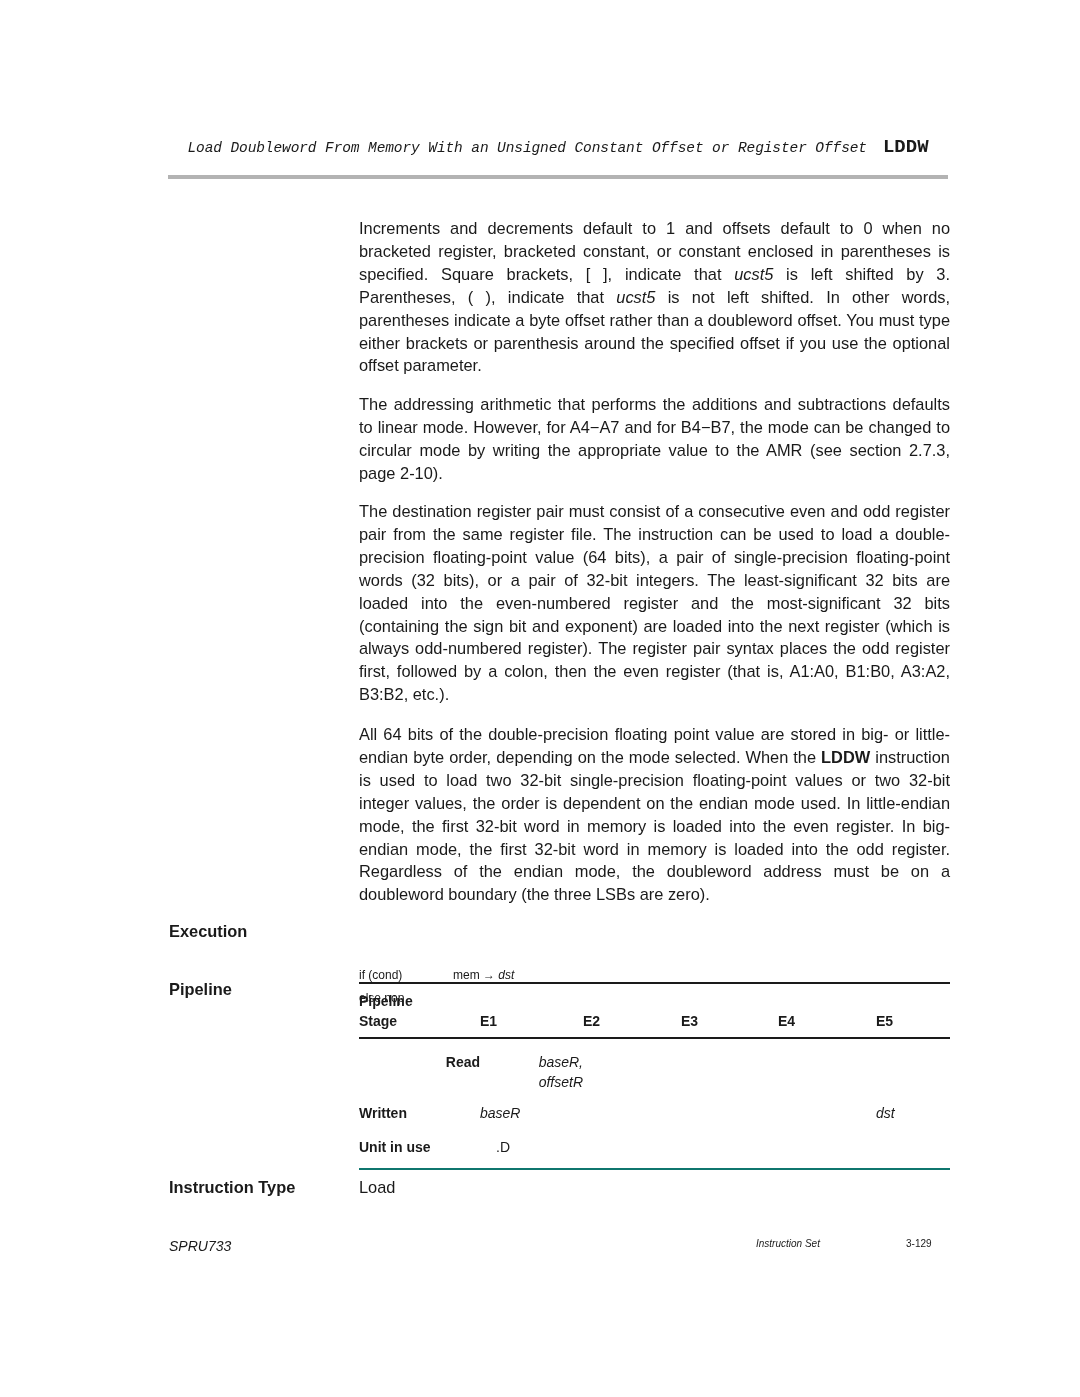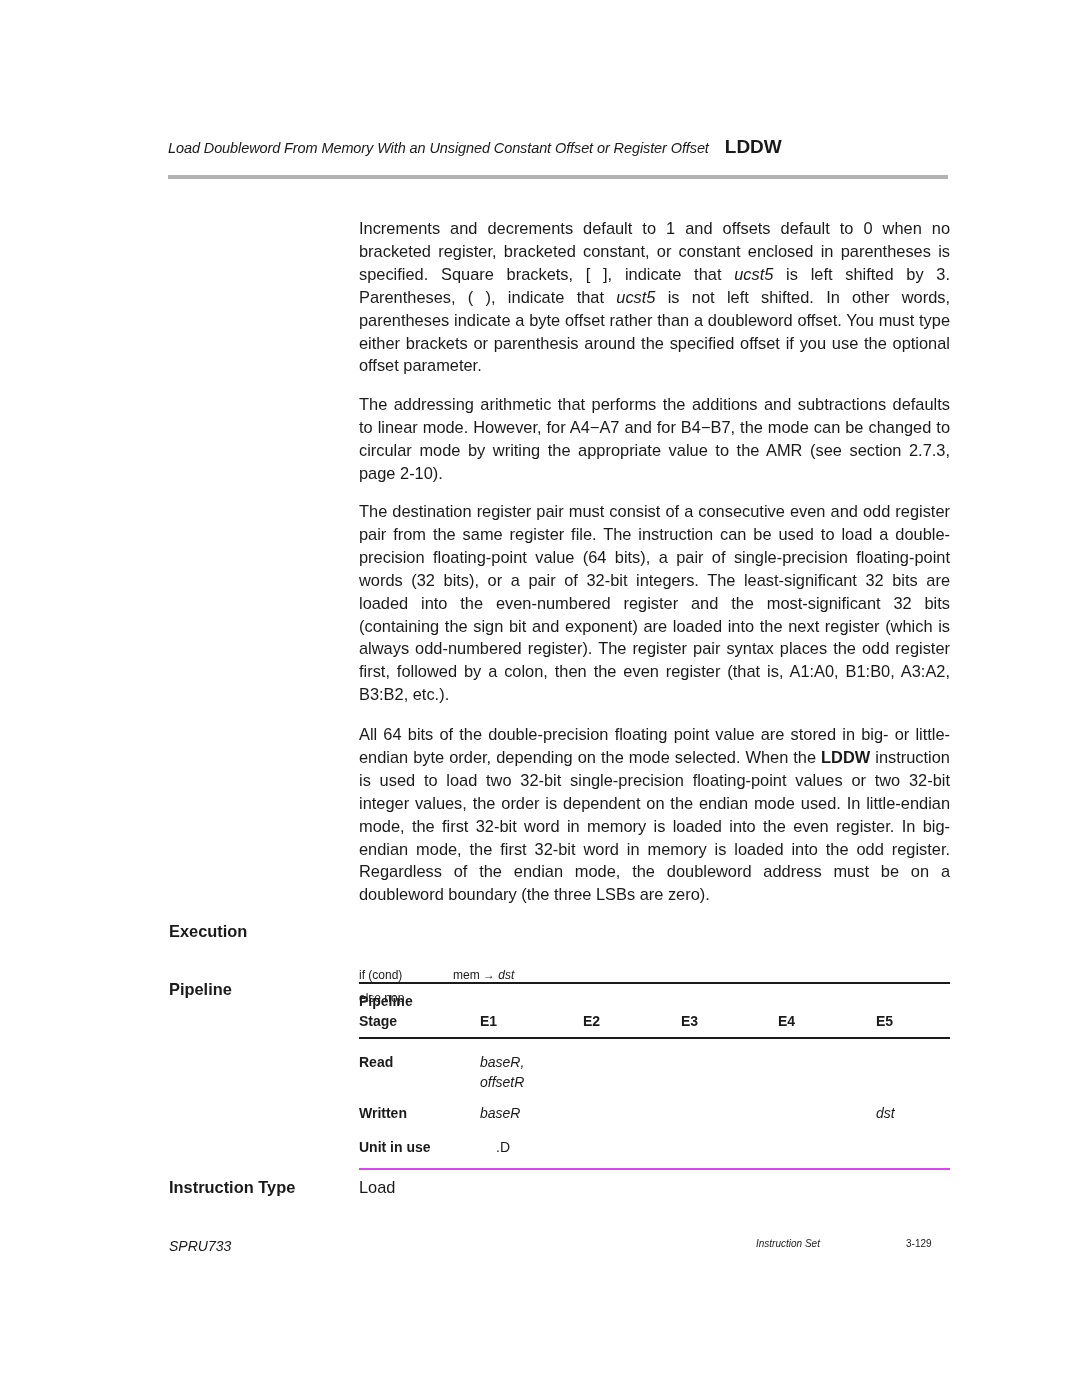--- a/index.html
+++ b/index.html
@@ -2,21 +2,21 @@
 <html><head>
   <meta charset="utf-8">
   <style>
     html, body { margin: 0; padding: 0; background: #ffffff; }
     body {
       width: 1080px; height: 1397px; position: relative; overflow: hidden;
       font-family: "Liberation Sans", sans-serif; color: #1a1a1a;
     }
     .header {
       position: absolute; left: 168px; top: 136px; width: 780px;
-      text-align: left; white-space: nowrap;
+      text-align: center; white-space: nowrap; font-family: Liberation Mono, monospace;
     }
     .header-title { font-style: italic; font-size: 14.5px; letter-spacing: -0.1px; }
     .header-code { font-weight: bold; font-size: 19px; margin-left: 16px; }
     .header-rule {
       position: absolute; left: 168px; top: 175px; width: 780px; height: 4px;
       background: #b3b3b3;
     }
     .body-col {
       position: absolute; left: 359px; width: 591px;
       font-size: 16.4px; line-height: 22.9px; text-align: justify;
@@ -35,34 +35,34 @@
     .exec-block {
       position: absolute; left: 359px; top: 964px; font-size: 12px; line-height: 22.9px;
     }
     .exec-cond { display: inline-block; width: 94px; }
     .italic { font-style: italic; }
     .pipe-table {
       position: absolute; left: 359px; top: 982px; width: 591px;
       border-collapse: collapse; font-size: 14px;
     }
     .pipe-table thead tr { border-top: 2px solid #1a1a1a; border-bottom: 2px solid #1a1a1a; }
-    .pipe-table tbody tr.last { border-bottom: 2px solid #d946ef; margin-left: 23px; }
+    .pipe-table tbody tr.last { border-bottom: 2px solid #0f766e; margin-left: 23px; }
     .pipe-table th {
       font-weight: bold; text-align: left; padding: 7px 0 6px 0; vertical-align: bottom;
       line-height: 20px;
     }
     .pipe-table td { padding: 0; vertical-align: top; line-height: 20px; }
     .pipe-table td.rowhead { font-weight: bold; }
     .c0 { width: 121px; }
     .c1 { width: 103px; }
     .c2 { width: 98px; margin-top: 28px; }
     .c3 { width: 97px; }
     .c4 { width: 98px; }
     .c5 { width: 74px; }
-    .row-read td { padding-top: 13px; }
+    .row-read td { padding-top: 13px; text-align: right; }
     .row-written td { padding-top: 11px; }
     .row-unit td { padding-top: 14px; padding-bottom: 11px; }
     .type-value { position: absolute; left: 359px; top: 1178px; font-size: 16.4px; }
     .footer-left {
       position: absolute; left: 169px; top: 1238px; font-style: italic; font-size: 14px;
     }
     .footer-mid {
       position: absolute; left: 756px; top: 1238px; font-style: italic; font-size: 10px;
     }
     .footer-right {

